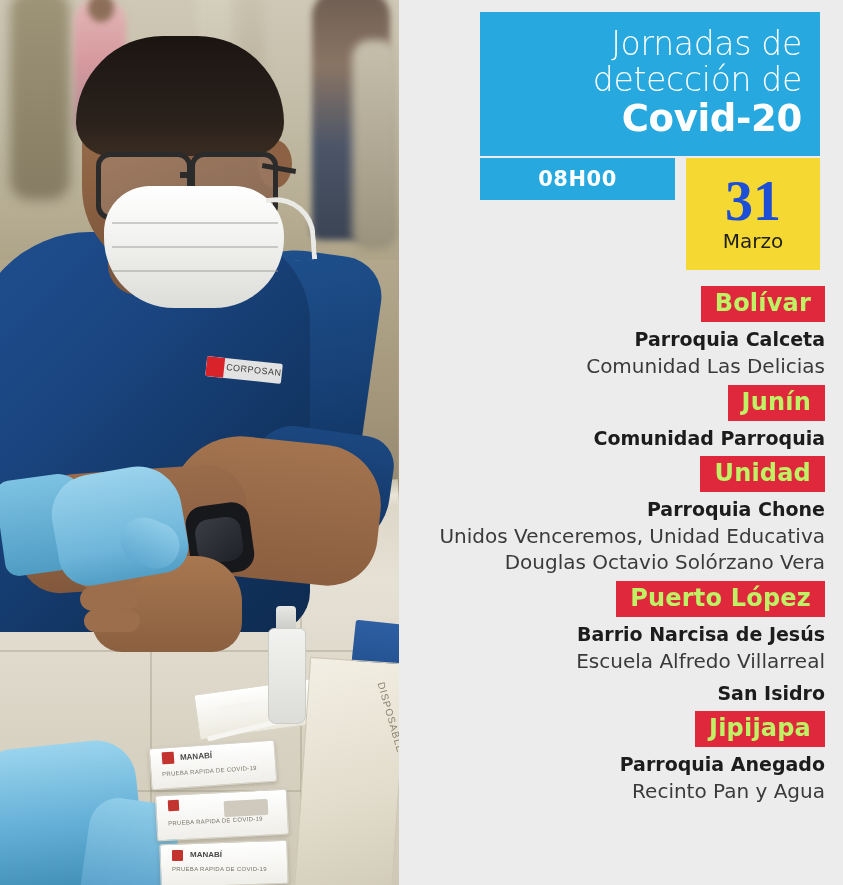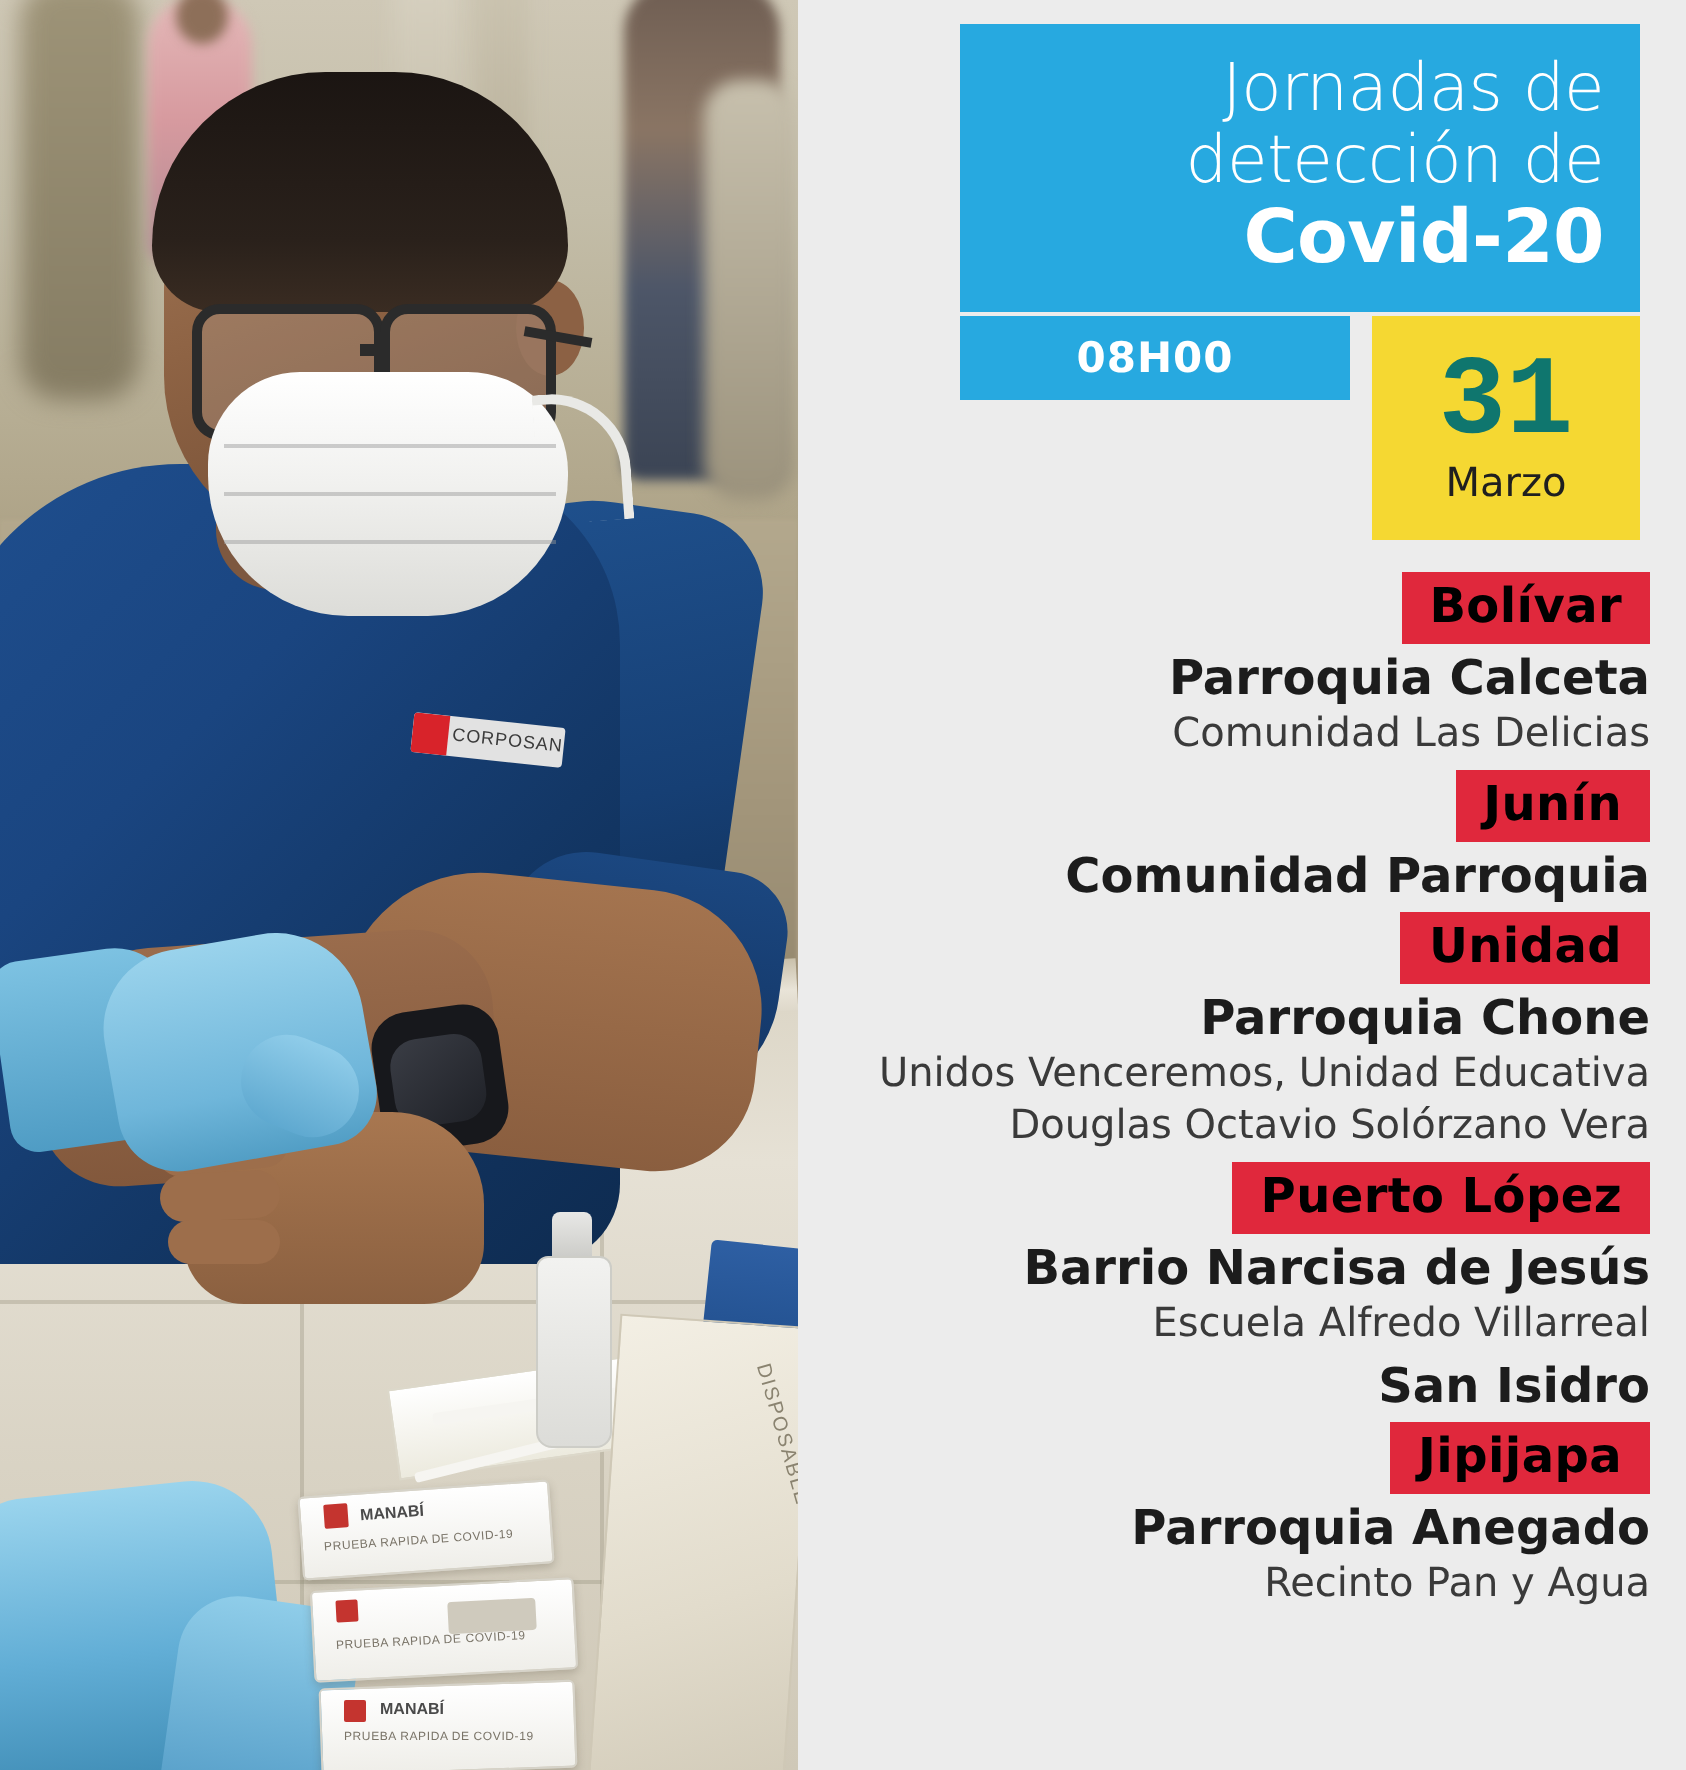--- a/index.html
+++ b/index.html
@@ -480,53 +480,53 @@
     display: flex;
     flex-direction: column;
     align-items: center;
     justify-content: center;
     box-sizing: border-box;
   }
   .date-day {
     font-size: 56px;
     line-height: 52px;
     font-weight: bold;
-    font-family: Liberation Mono, monospace;
-    color: #0f766e;
+    font-family: Liberation Serif, serif;
+    color: #1d4ed8;
   }
   .date-month {
     font-size: 20px;
     line-height: 24px;
     font-weight: normal;
     font-family: "DejaVu Sans", sans-serif;
     color: #1f1f1f;
     margin-top: 2px;
   }
 
   .list {
     position: absolute;
     left: 16px;
     right: 18px;
     top: 286px;
     text-align: right;
   }
   .loc-tag {
     display: inline-block;
     background: #e0283c;
-    color: #000000;
+    color: #bef264;
     font-size: 24px;
     font-weight: bold;
     padding: 3px 14px 5px 14px;
     font-family: "DejaVu Sans", sans-serif;
     margin-bottom: 4px;
     letter-spacing: .2px;
   }
   .loc-main {
     color: #1c1c1c;
-    font-size: 24px;
+    font-size: 19px;
     font-weight: bold;
     line-height: 27px;
     font-family: "DejaVu Sans", sans-serif;
     margin-bottom: 0px;
   }
   .loc-sub {
     color: #3a3a3a;
     font-size: 20px;
     font-weight: normal;
     line-height: 26px;

